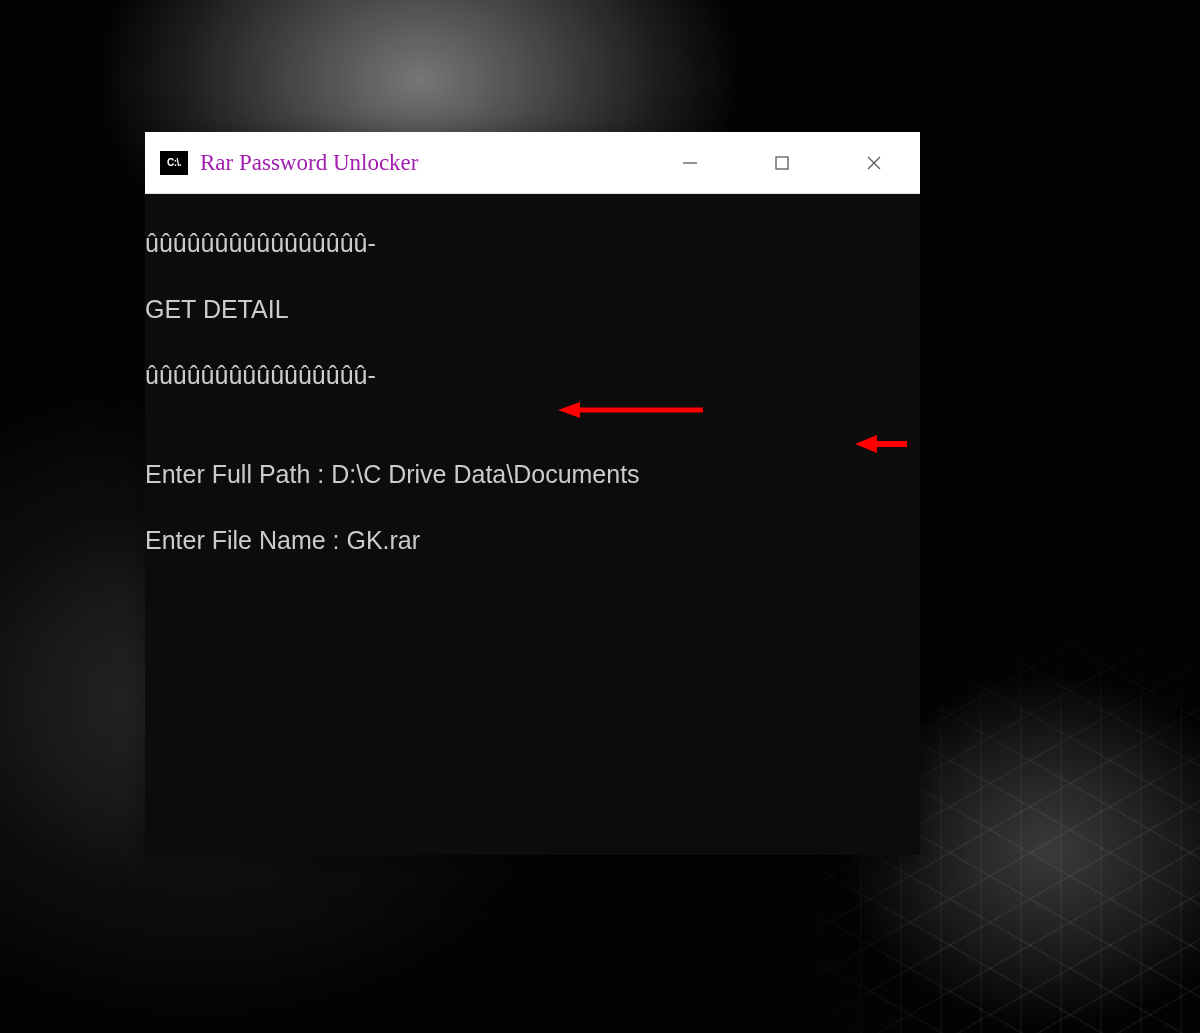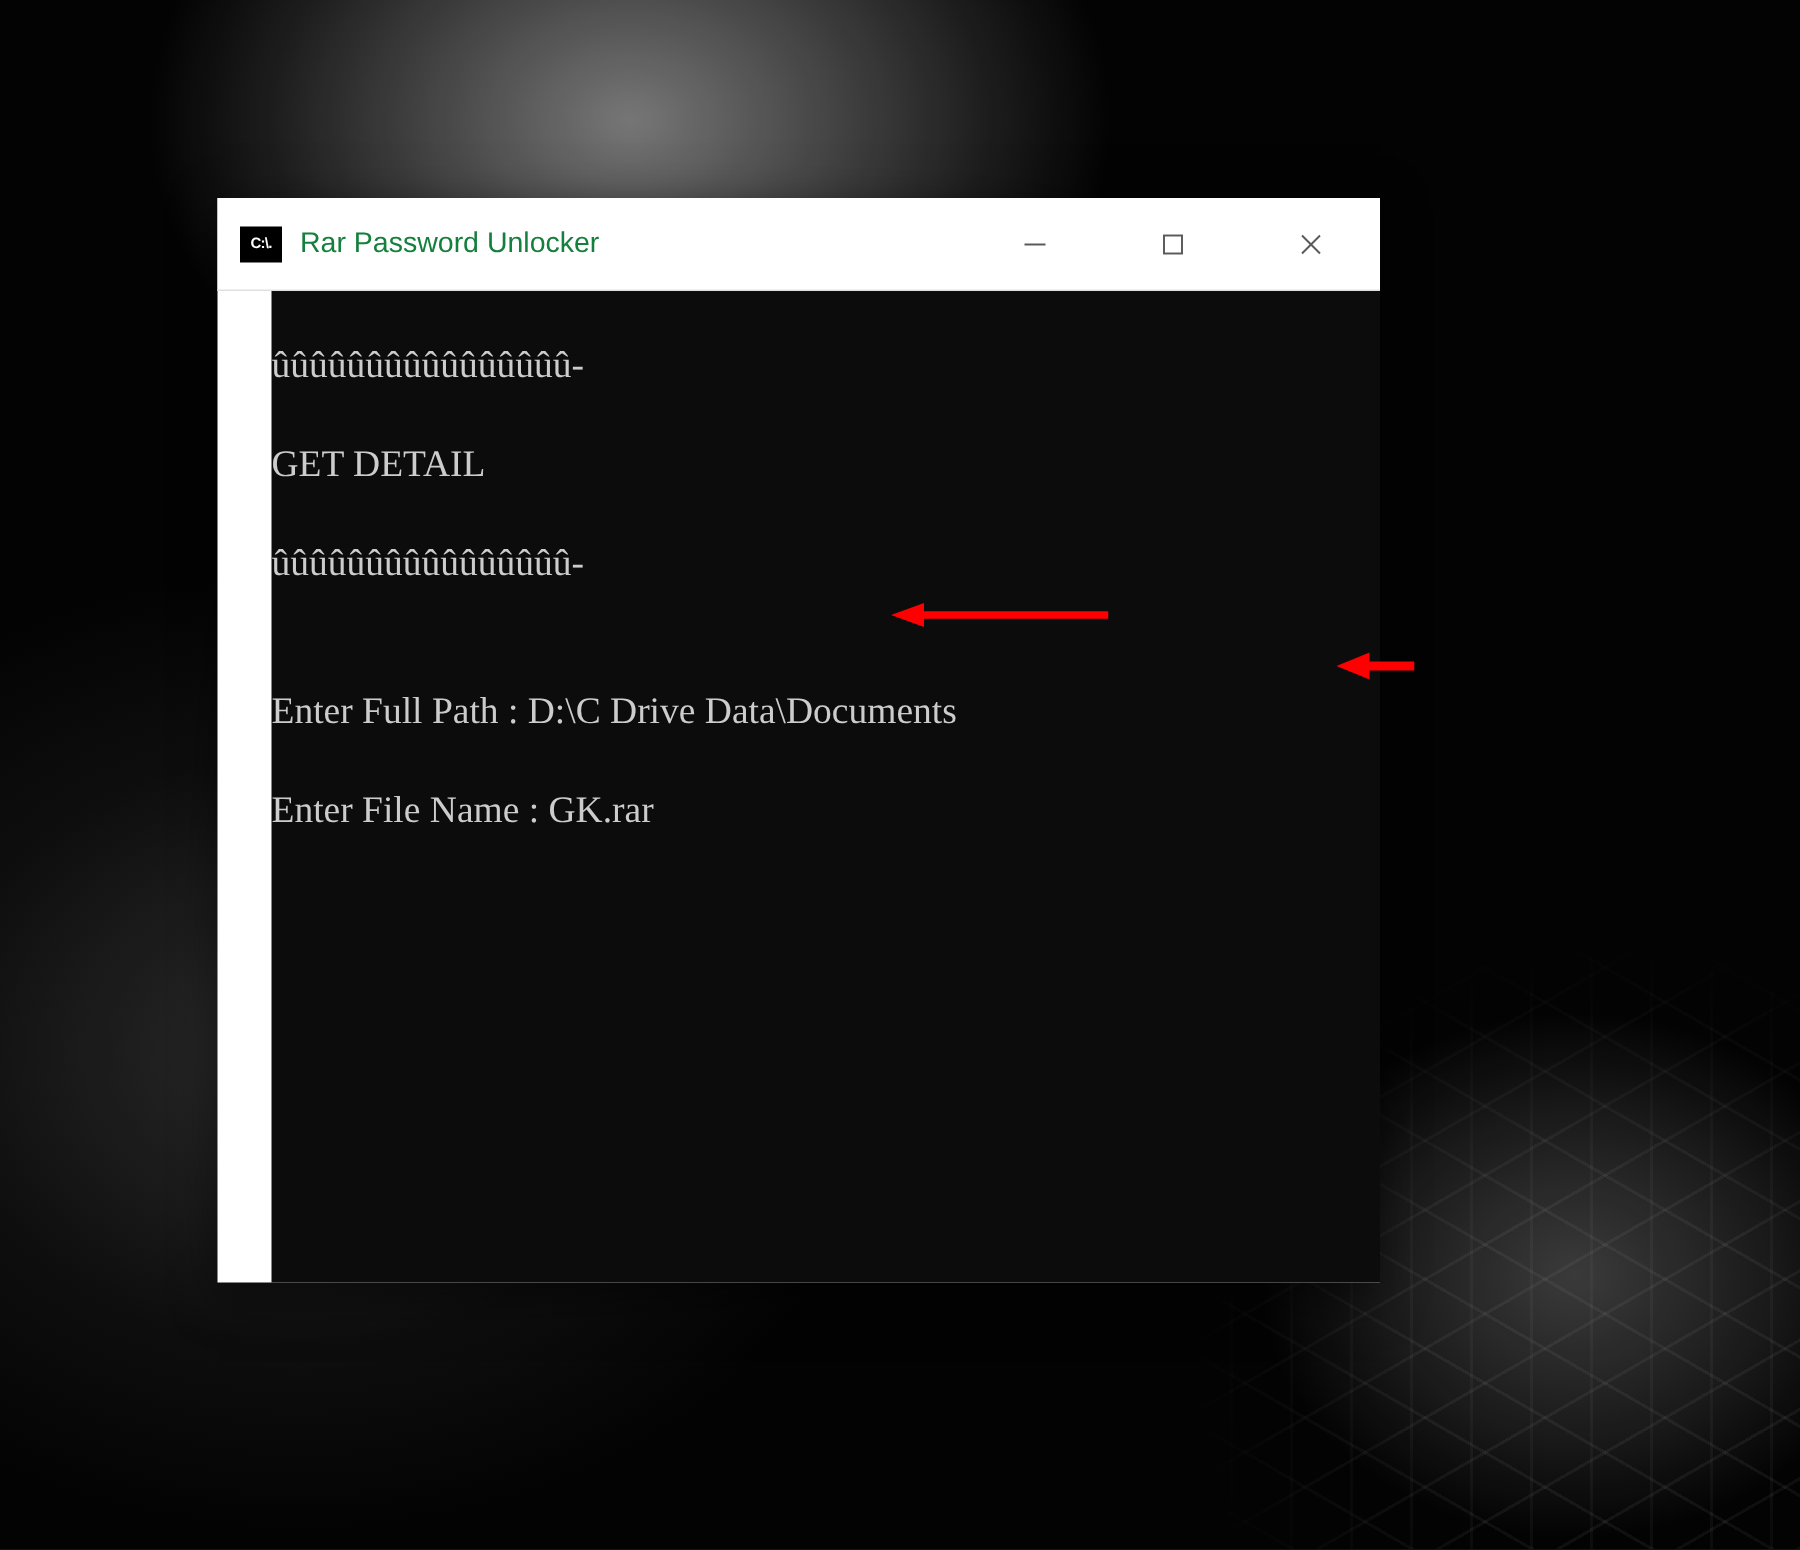--- a/index.html
+++ b/index.html
@@ -58,50 +58,50 @@
       color: #fff;
       font-size: 10px;
       font-weight: bold;
       display: flex;
       align-items: center;
       justify-content: center;
       margin-right: 12px;
       letter-spacing: -0.5px;
     }
     .title-text {
-      color: #15803d;
-      font-size: 19px;
+      color: #a21caf;
+      font-size: 23px;
       font-weight: 400;
       flex: 1;
+      font-family: Liberation Serif, serif;
     }
     .win-controls {
       display: flex;
       height: 100%;
     }
     .win-btn {
       width: 92px;
       height: 100%;
       display: flex;
       align-items: center;
       justify-content: center;
       cursor: default;
       color: #5a5a5a;
     }
     .win-btn svg { width: 20px; height: 20px; }
     .terminal {
       flex: 1;
       background: #0c0c0c;
       color: #cccccc;
-      font-family: Liberation Serif, serif;
+      font-family: Liberation Sans, sans-serif;
       font-size: 25px;
       line-height: 33px;
       padding: 0px 0 0 0;
       position: relative;
       white-space: pre;
-      margin-left: 36px;
     }
     .tline { padding-left: 0; }
     .arrow {
       position: absolute;
       pointer-events: none;
     }
     .arrow svg { display: block; }
   </style>
 </head>
 <body>

